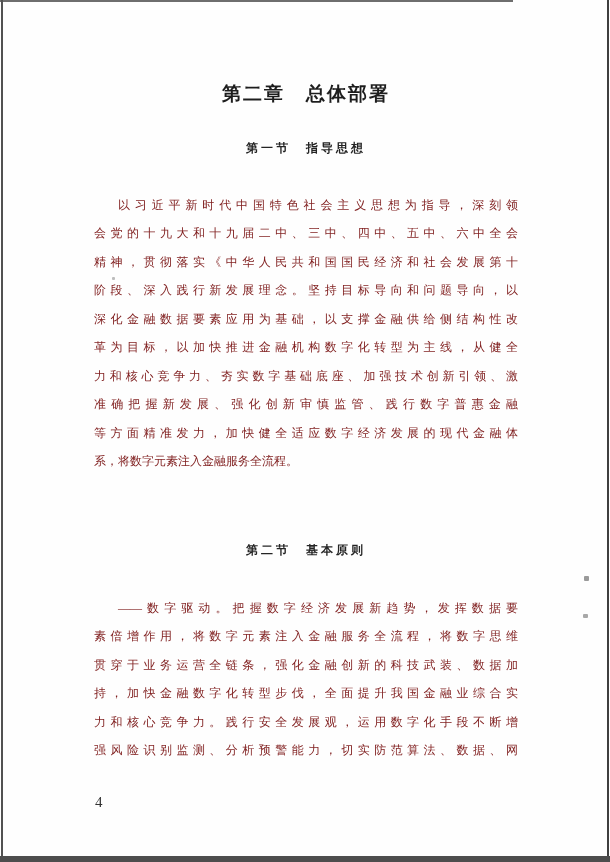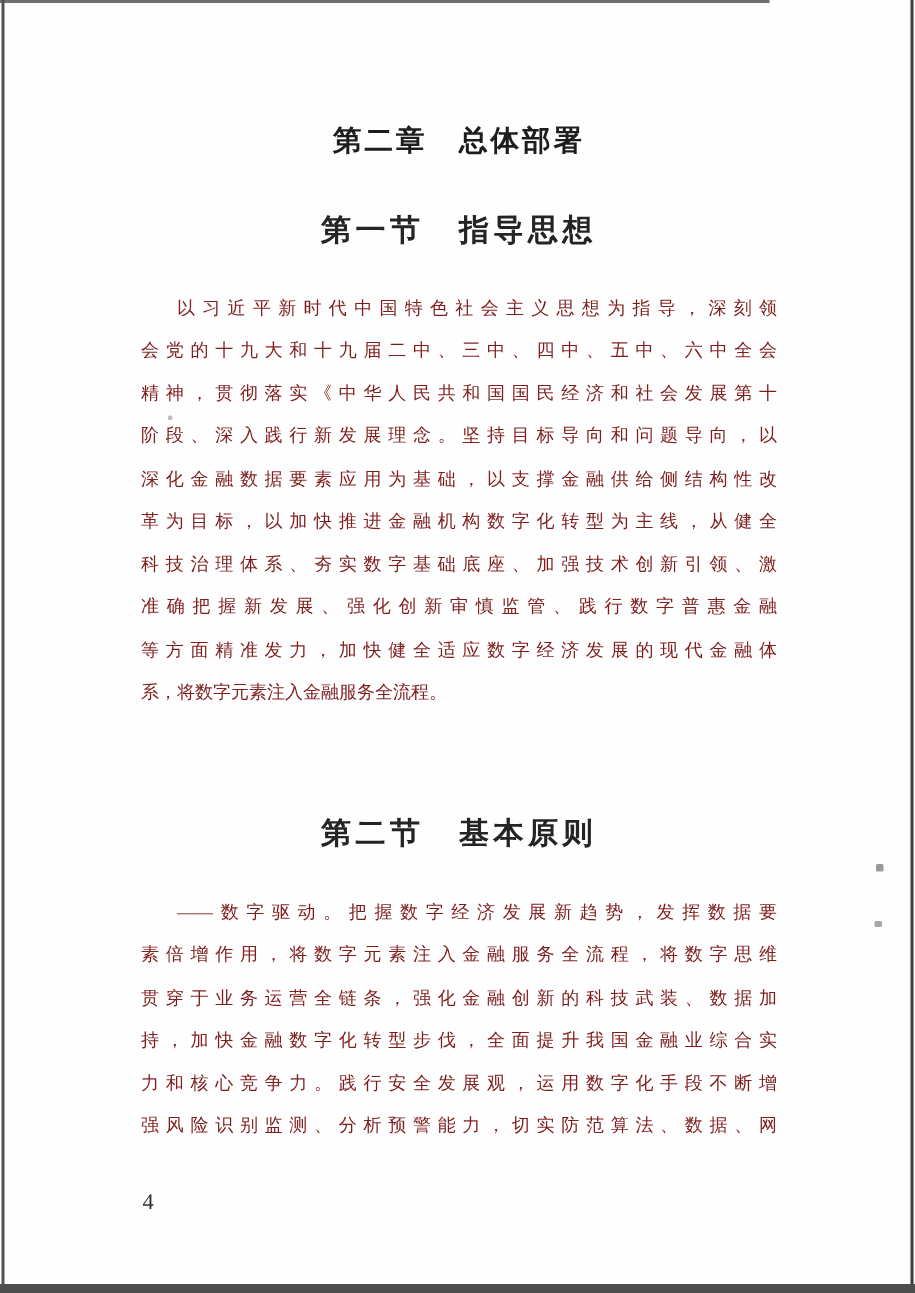--- a/index.html
+++ b/index.html
@@ -36,21 +36,21 @@
     font-size: 19px;
     letter-spacing: 2px;
     color: #1d1d1d;
     white-space: pre;
   }
 
   .section-heading {
     position: absolute;
     left: 94px; width: 424px;
     text-align: center;
-    font-size: 20px;
+    font-size: 12px;
     letter-spacing: 3px;
     color: #242424;
     white-space: pre;
   }
   .section-heading.first  { top: 140px; }
   .section-heading.second { top: 542px; }
 
   .body-paragraph {
     position: absolute;
     left: 94px; width: 424px;
@@ -94,21 +94,21 @@
 
   <h2 class="section-heading first">第一节　指导思想</h2>
 
   <div class="body-paragraph para-1" data-last-align="left">
       <div class="line first">以习近平新时代中国特色社会主义思想为指导，深刻领</div>
       <div class="line">会党的十九大和十九届二中、三中、四中、五中、六中全会</div>
       <div class="line">精神，贯彻落实《中华人民共和国国民经济和社会发展第十</div>
       <div class="line">阶段、深入践行新发展理念。坚持目标导向和问题导向，以</div>
       <div class="line">深化金融数据要素应用为基础，以支撑金融供给侧结构性改</div>
       <div class="line">革为目标，以加快推进金融机构数字化转型为主线，从健全</div>
-      <div class="line">科技治理体系、夯实数字基础底座、加强技术创新引领、激</div>
+      <div class="line">力和核心竞争力、夯实数字基础底座、加强技术创新引领、激</div>
       <div class="line">准确把握新发展、强化创新审慎监管、践行数字普惠金融</div>
       <div class="line">等方面精准发力，加快健全适应数字经济发展的现代金融体</div>
       <div class="line last">系，将数字元素注入金融服务全流程。</div>
     </div>
 
   <h2 class="section-heading second">第二节　基本原则</h2>
 
   <div class="body-paragraph para-2" data-last-align="justify">
       <div class="line first">——数字驱动。把握数字经济发展新趋势，发挥数据要</div>
       <div class="line">素倍增作用，将数字元素注入金融服务全流程，将数字思维</div>

